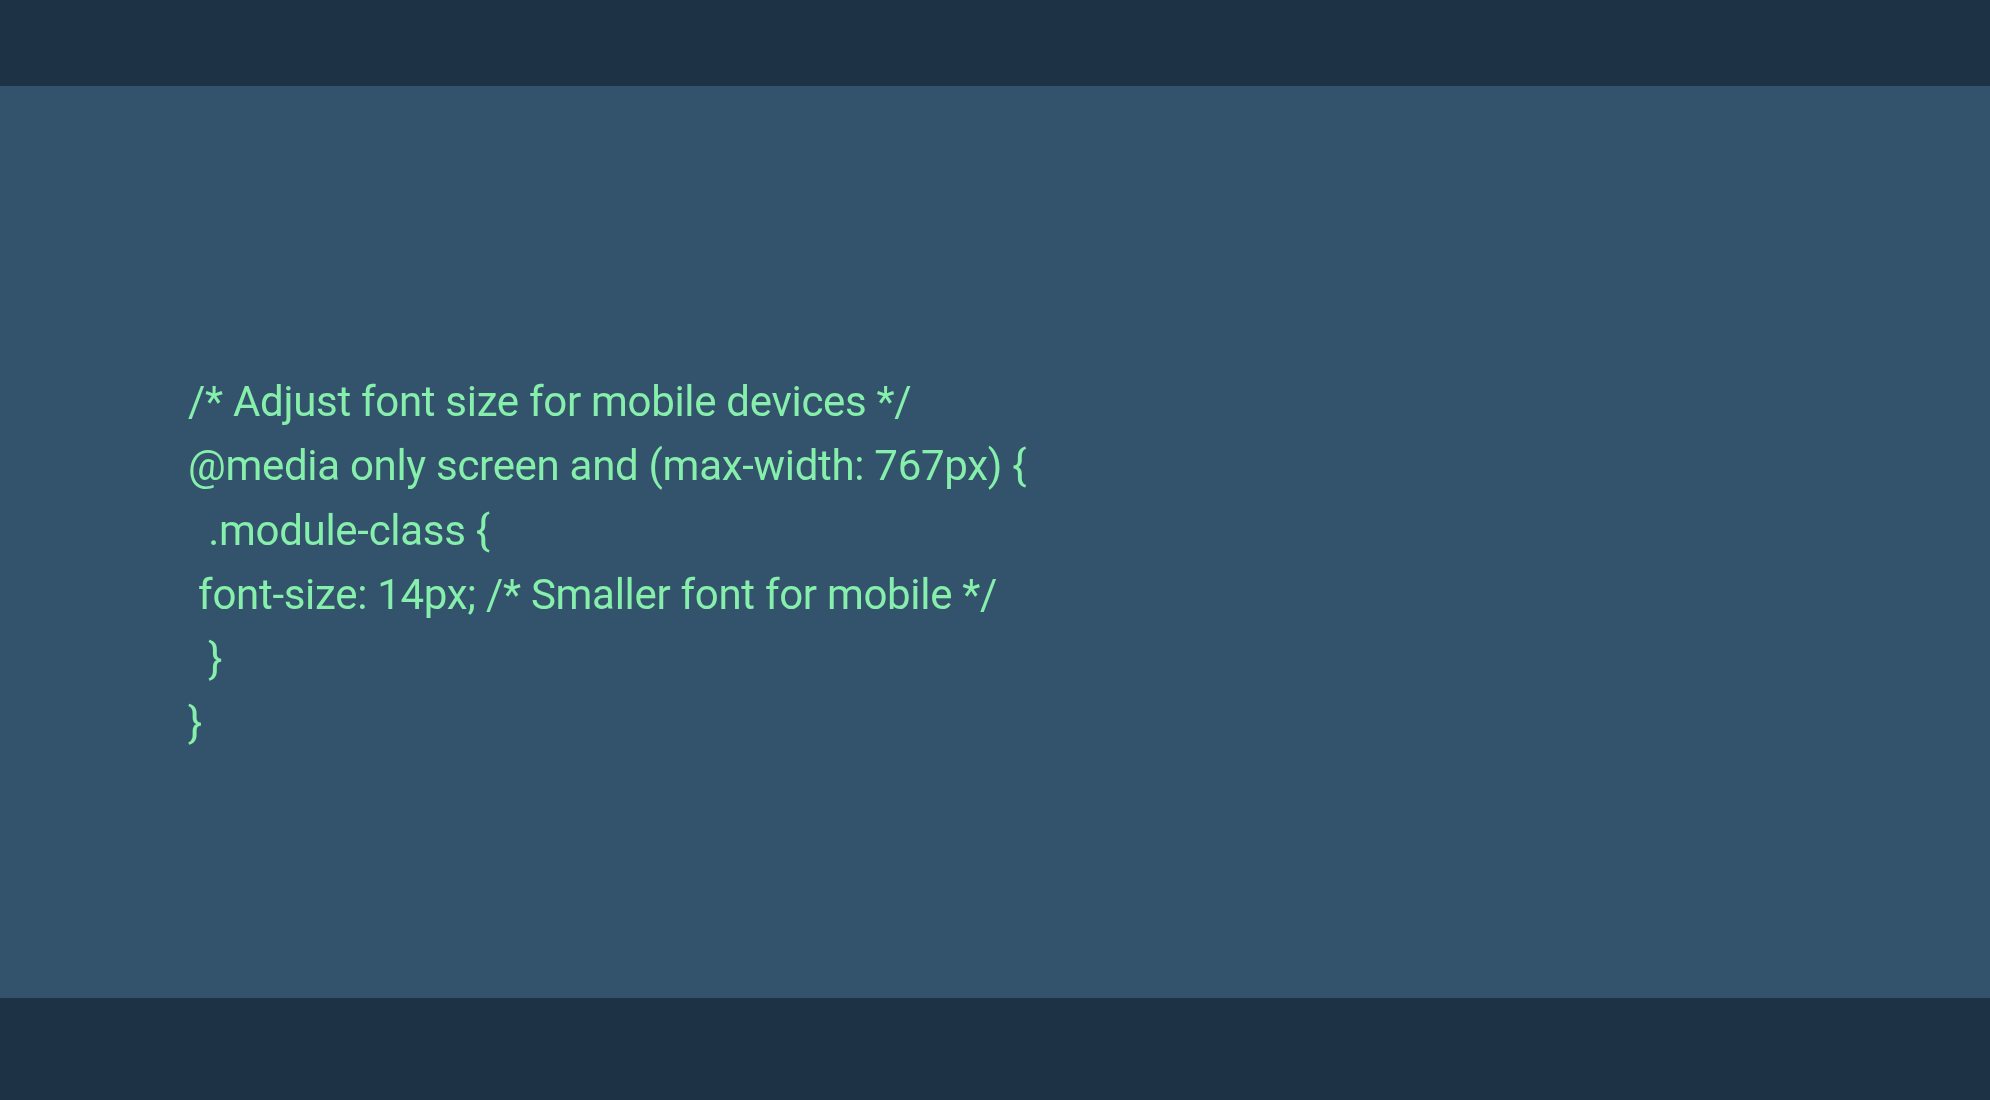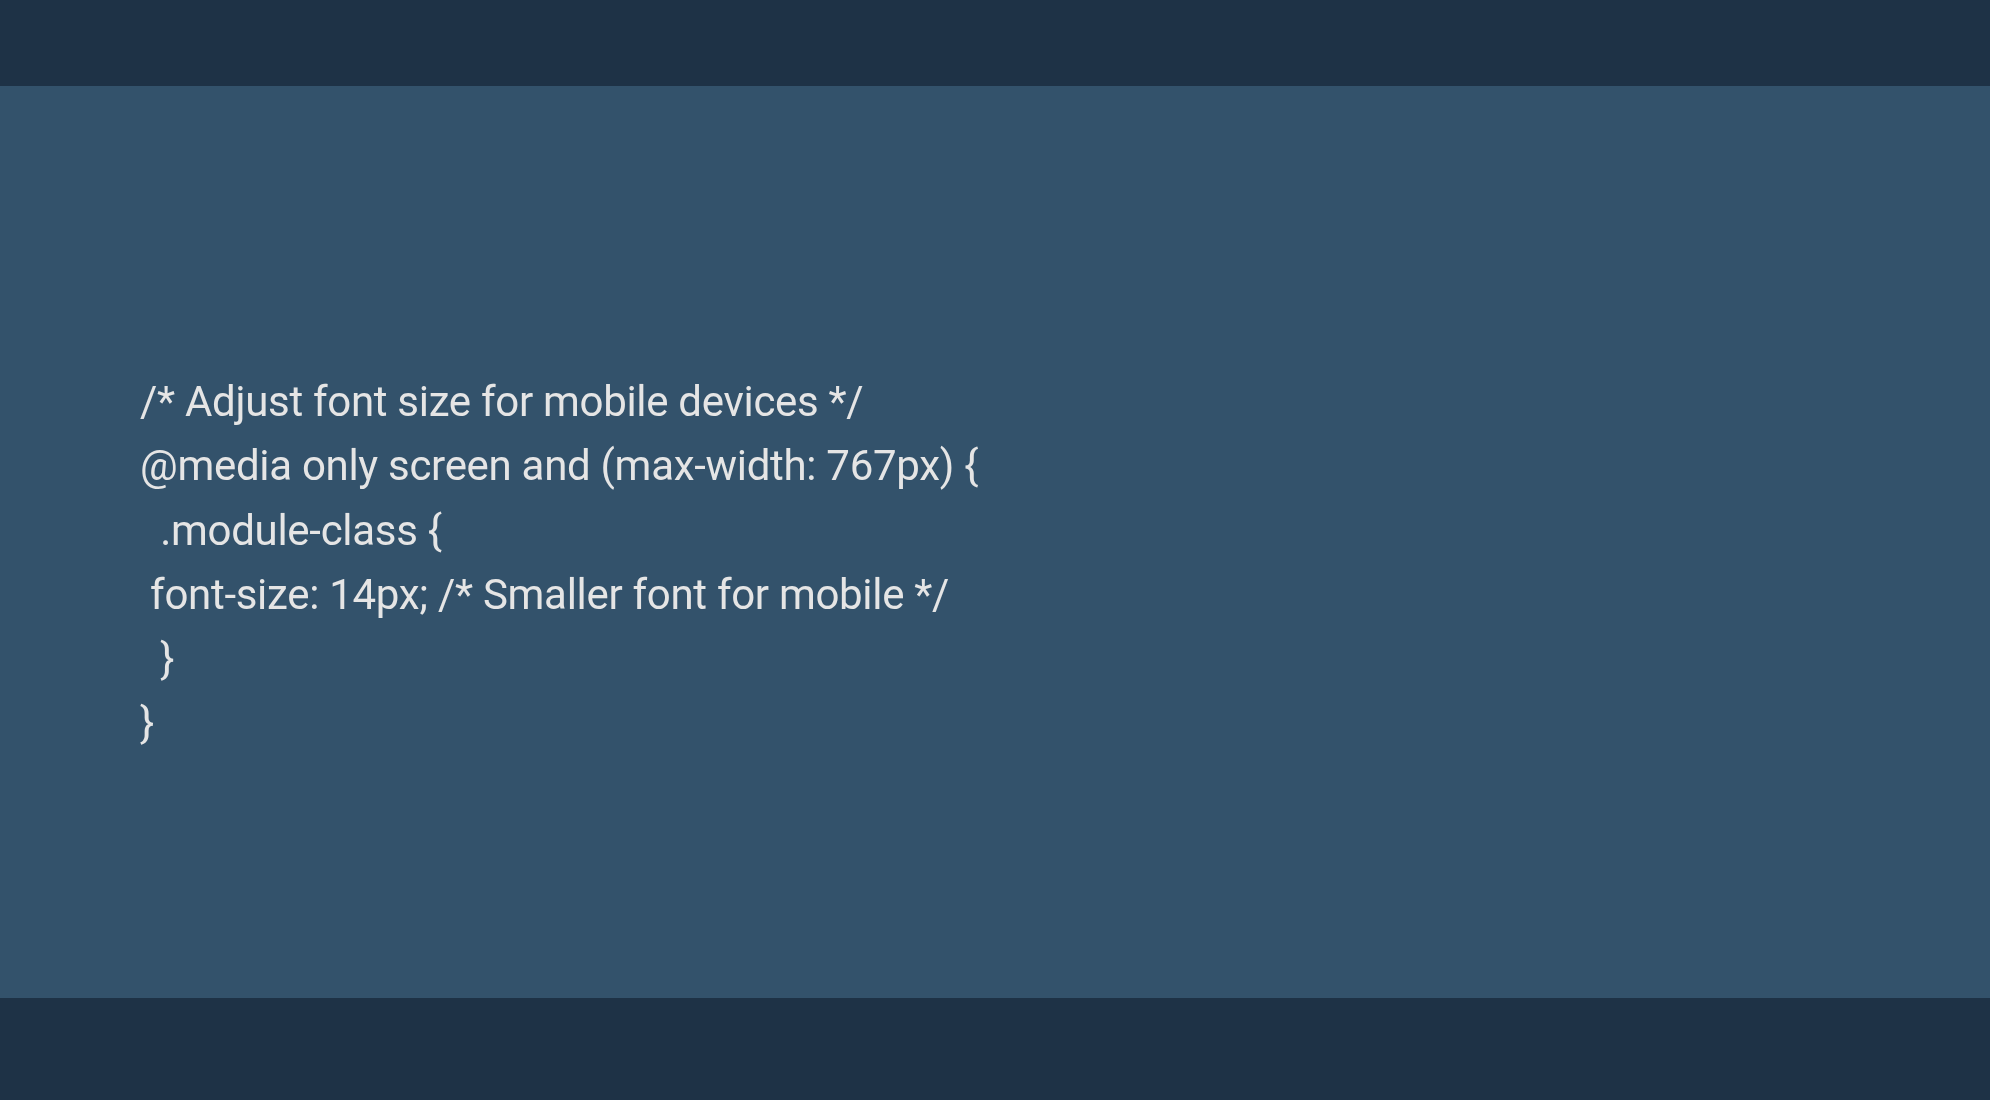--- a/index.html
+++ b/index.html
@@ -28,24 +28,25 @@
     }
     .footer-bar {
       width: 100%;
       height: 102px;
       background-color: #1e3246;
     }
     .code-block {
       font-family: -apple-system, BlinkMacSystemFont, "Segoe UI", Roboto, "Helvetica Neue", Arial, sans-serif;
       font-size: 42px;
       line-height: 1.53;
-      color: #e5e5e5;
+      color: #86efac;
       white-space: pre;
       font-weight: 400;
       letter-spacing: -0.3px;
+      margin-left: 48px;
     }
   </style>
 </head>
 <body>
 
 <div class="header-bar"></div>
 
 <div class="main-panel">
   <pre class="code-block"><span>/* Adjust font size for mobile devices */</span>
 <span>@media only screen and (max-width: 767px) {</span>

